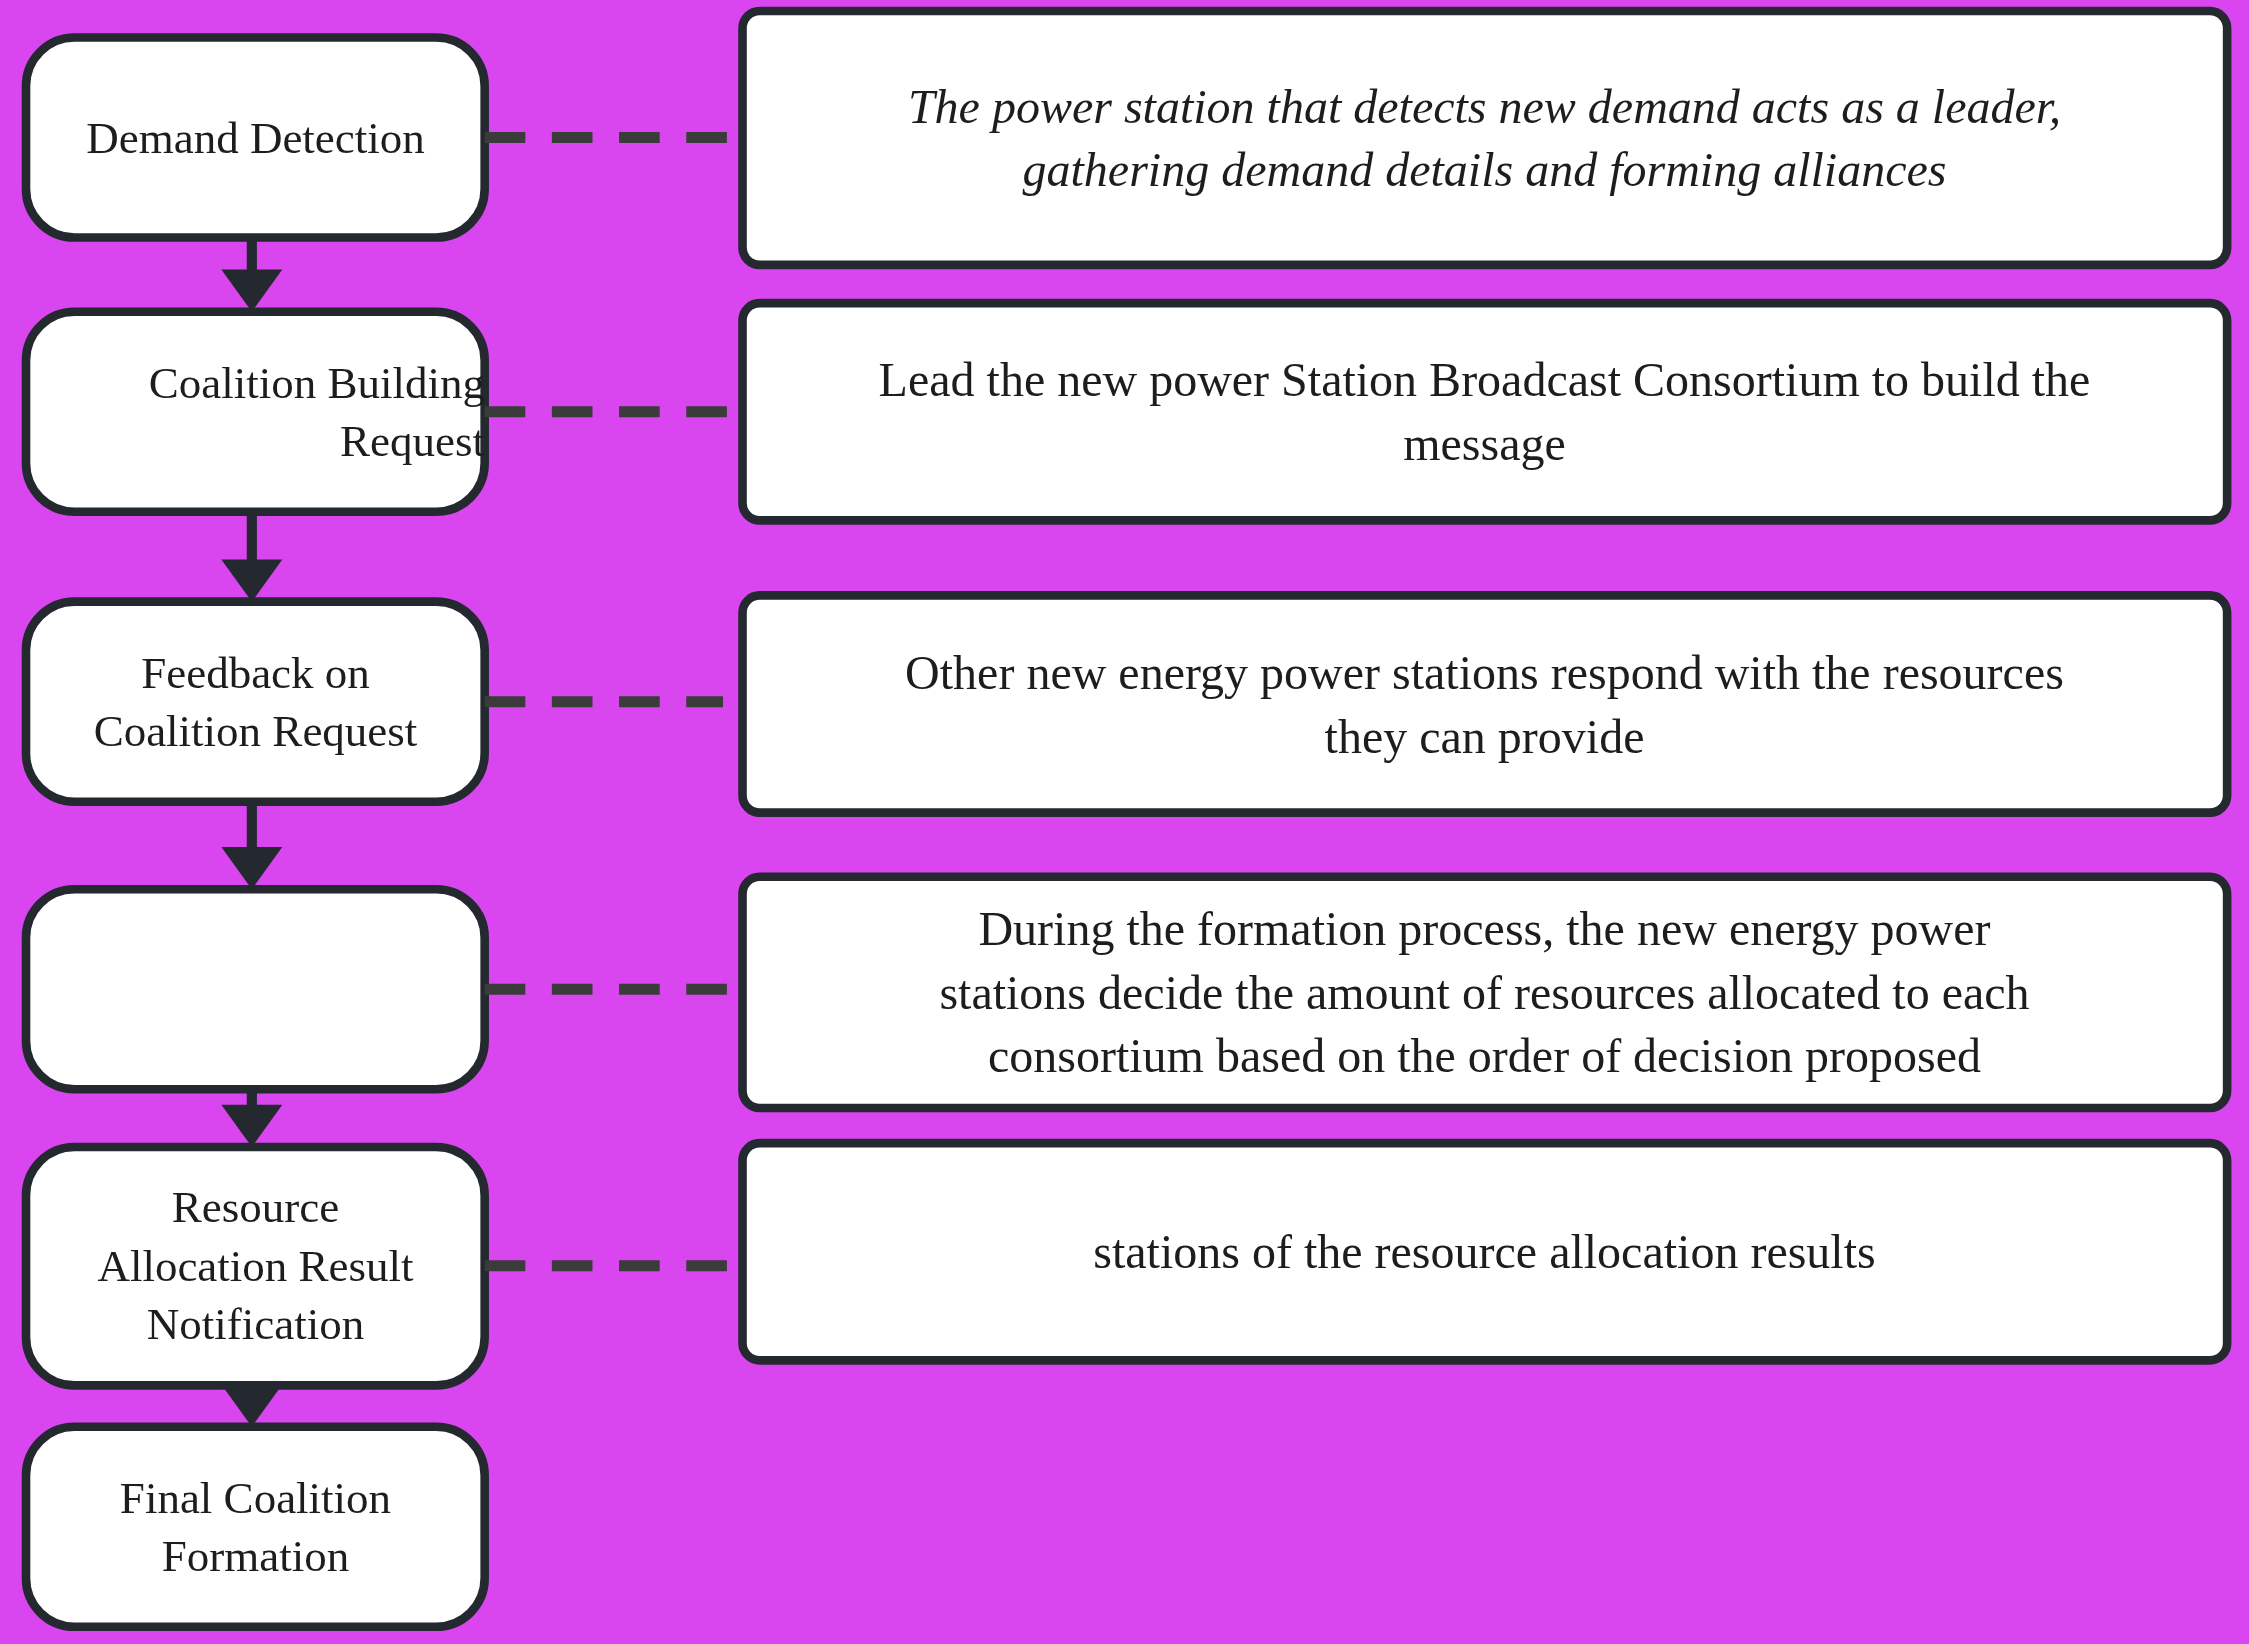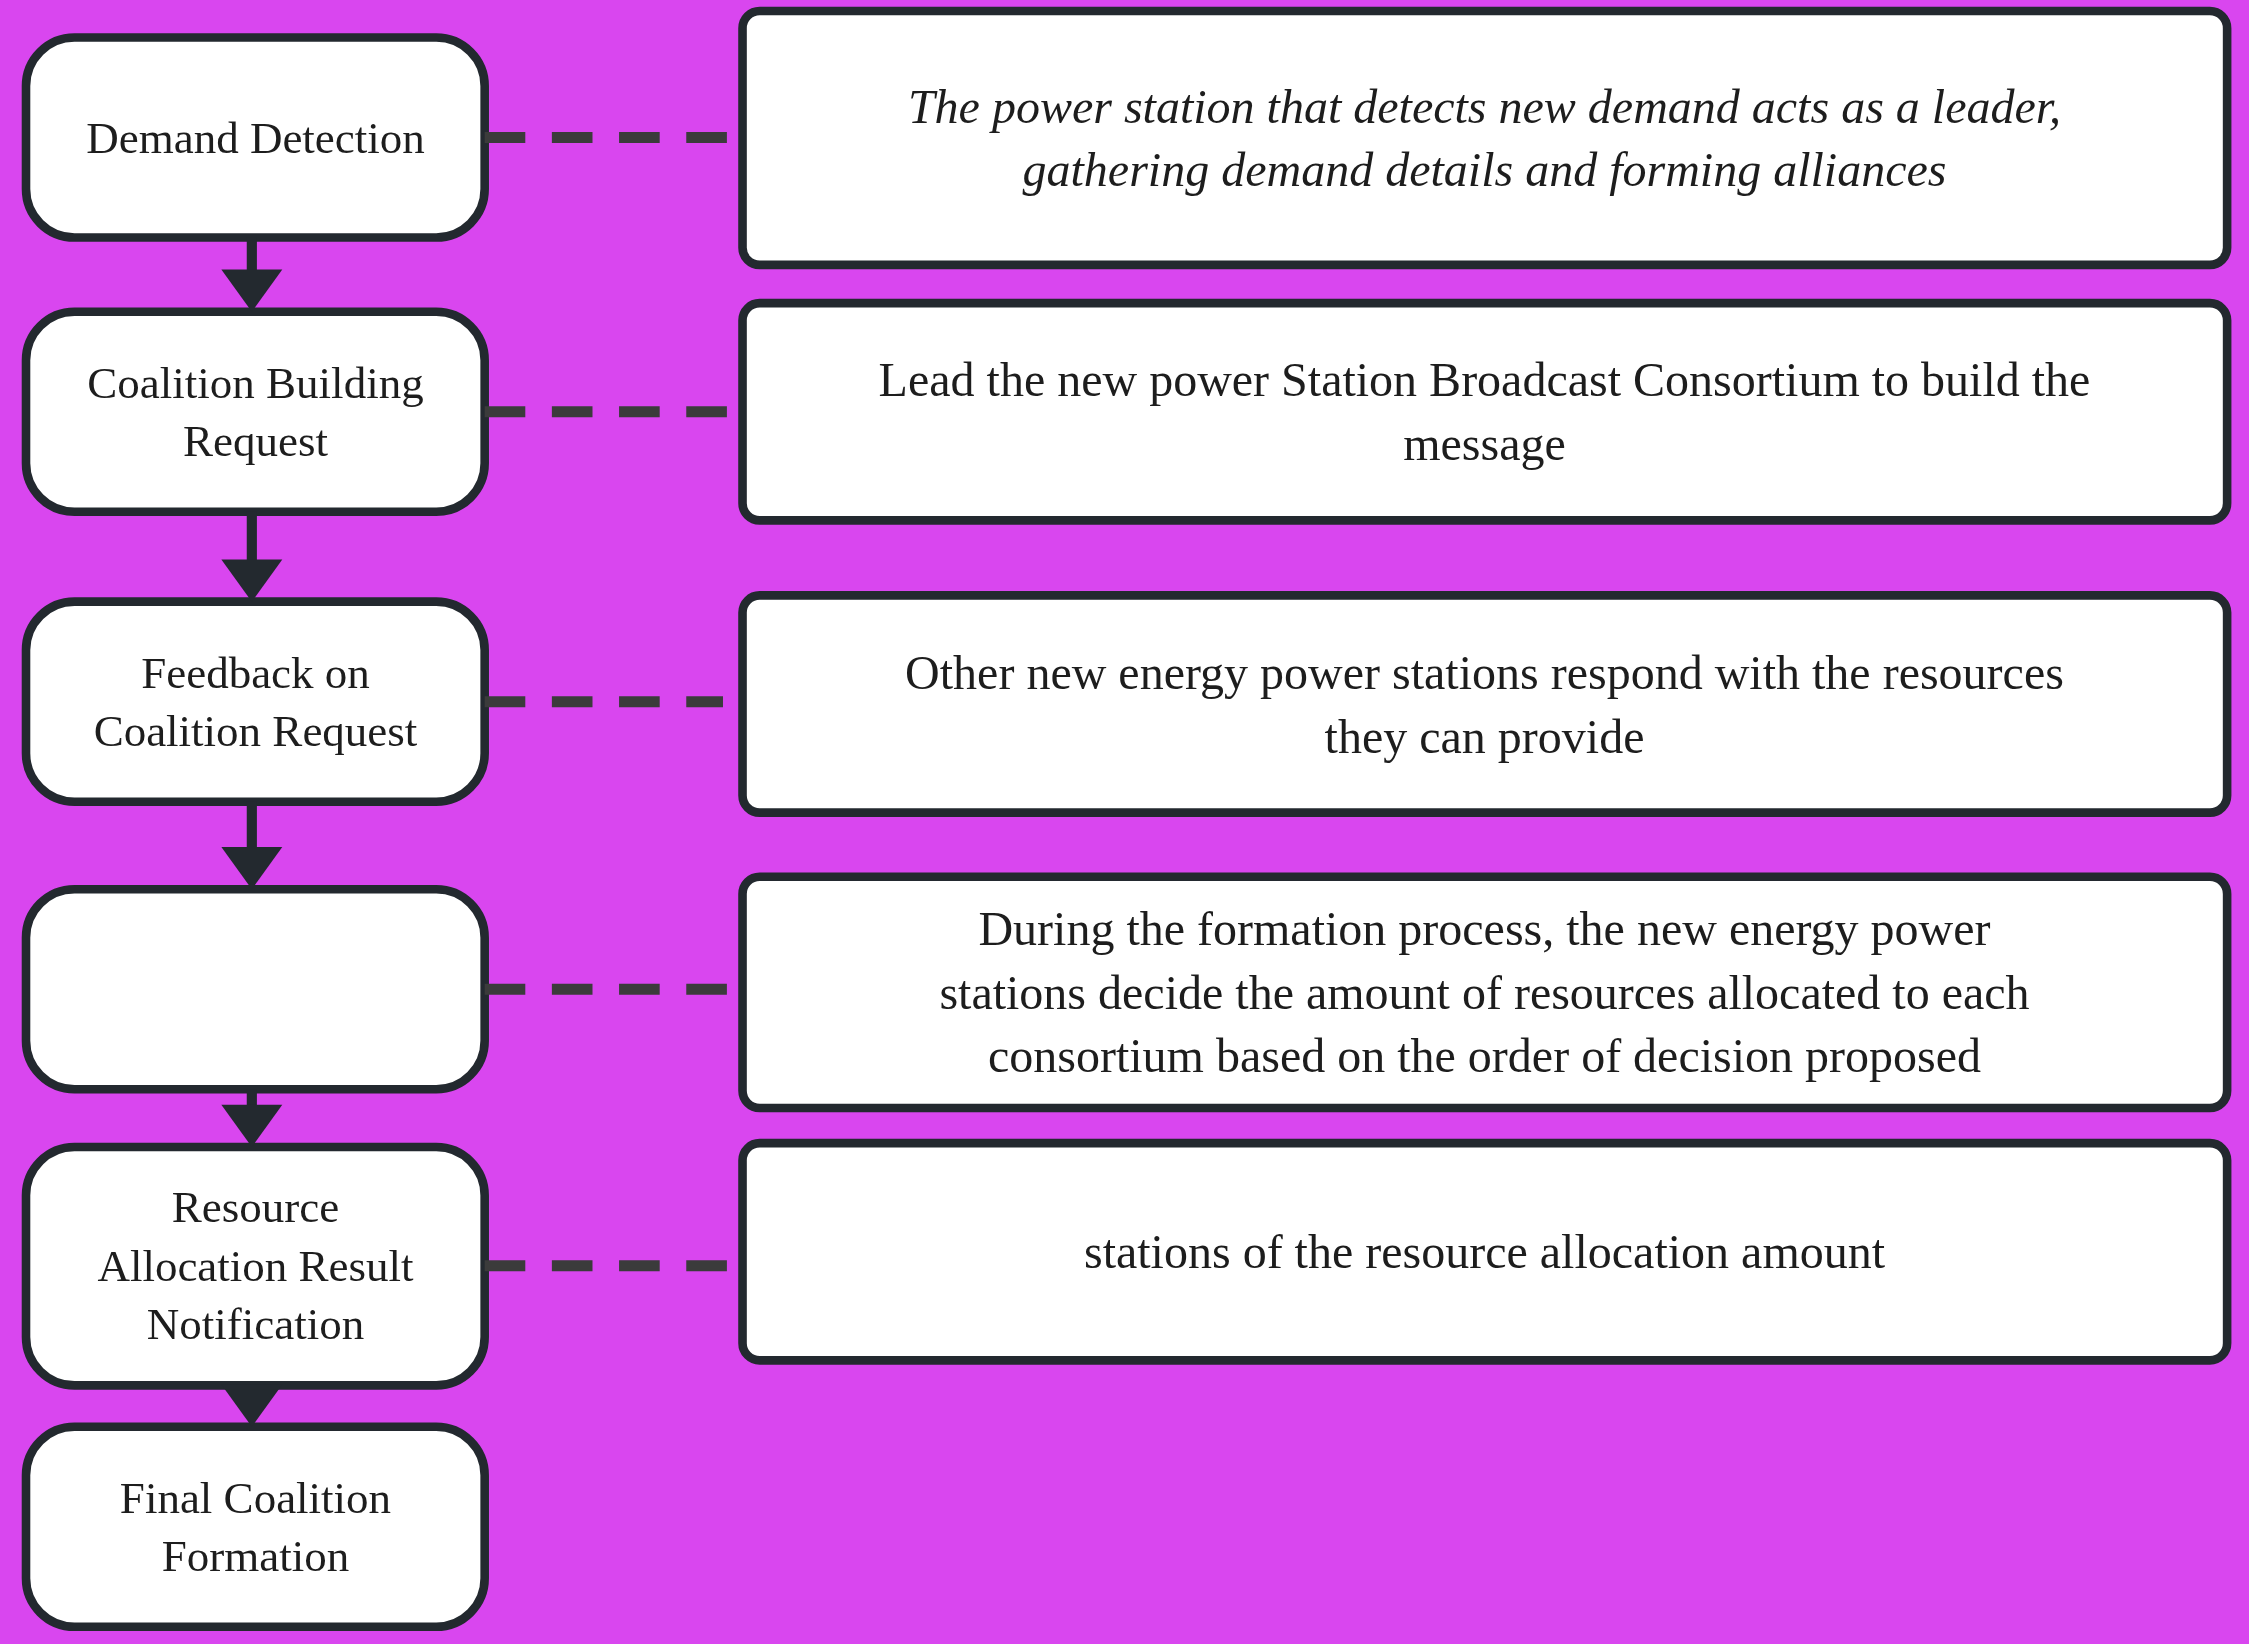--- a/index.html
+++ b/index.html
@@ -106,21 +106,21 @@
       <line x1="322" y1="1773" x2="322" y2="1782" stroke="#23292f" stroke-width="13"></line>
       <polygon points="283,1772 361,1772 322,1826" fill="#23292f"></polygon>
     </g>
 
   </svg>
 
   <div class="node-label" style="left:26px; top:38px; width:459px; height:200px;">
     <span class="tline">Demand Detection</span>
   </div>
 
-  <div class="node-label" style="left:26px; top:312px; width:459px; height:200px;">
+  <div class="node-label" style="left:26px; top:312px; width:459px; height:200px;align-items:flex-end;">
     <span class="tline">Coalition Building</span>
     <span class="tline">Request</span>
   </div>
 
   <div class="node-label" style="left:26px; top:602px; width:459px; height:200px;">
     <span class="tline">Feedback on</span>
     <span class="tline">Coalition Request</span>
   </div>
 
 
@@ -150,17 +150,17 @@
     <span class="tline">they can provide</span>
   </div>
 
   <div class="desc-label" style="left:742px; top:877px; width:1485px; height:231px;">
     <span class="tline">During the formation process, the new energy power</span>
     <span class="tline">stations decide the amount of resources allocated to each</span>
     <span class="tline">consortium based on the order of decision proposed</span>
   </div>
 
   <div class="desc-label" style="left:742px; top:1143px; width:1485px; height:217px;">
-    <span class="tline">stations of the resource allocation amount</span>
+    <span class="tline">stations of the resource allocation results</span>
   </div>
 
 </div>
 
 
 </body></html>

